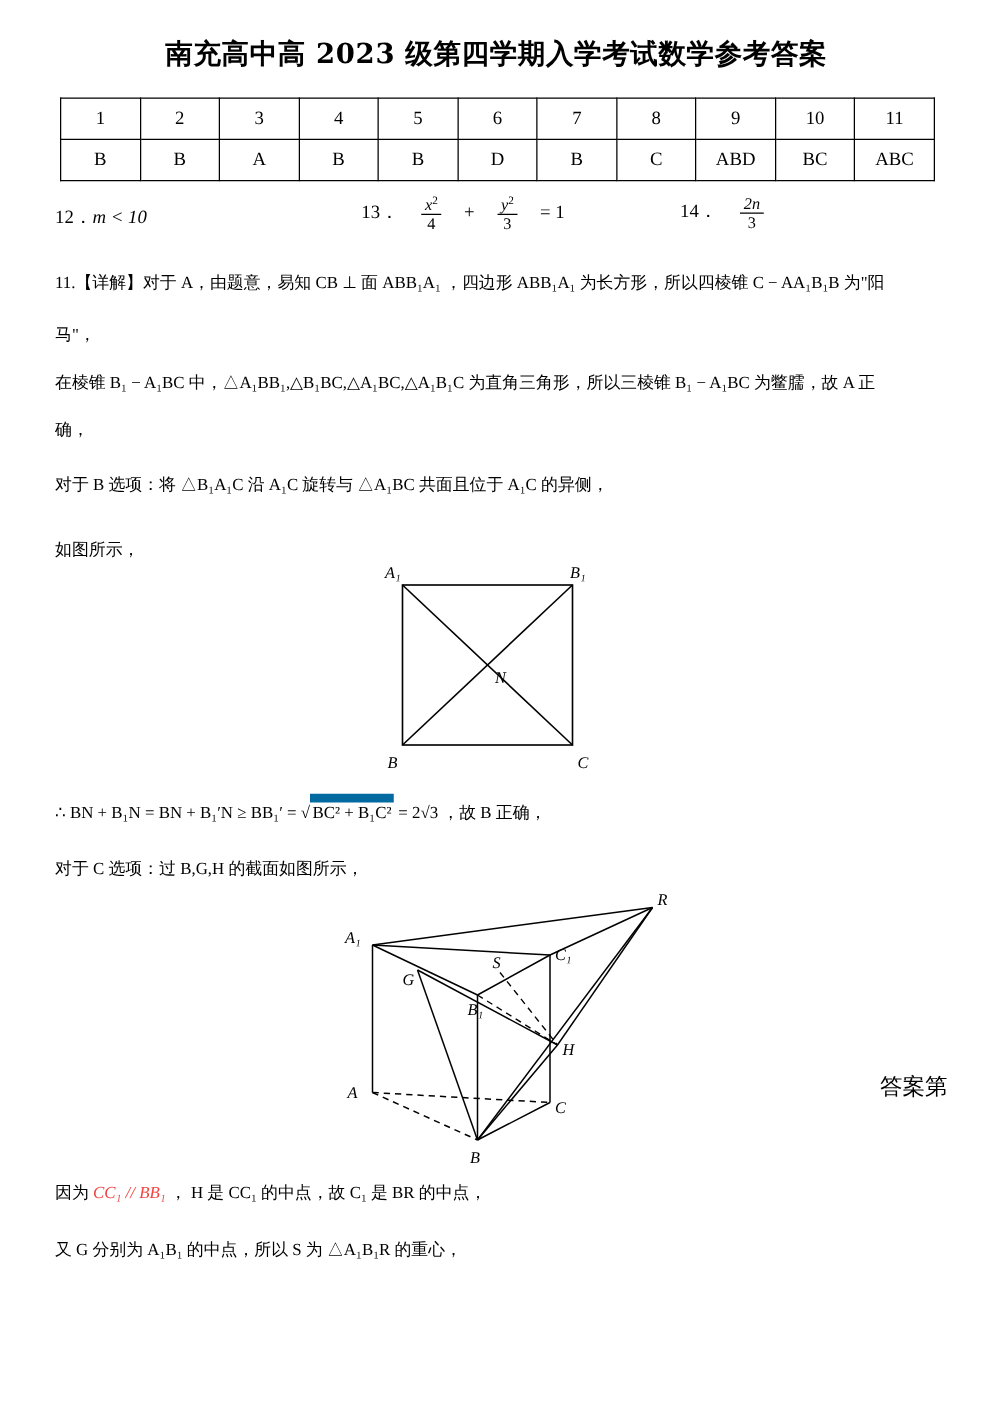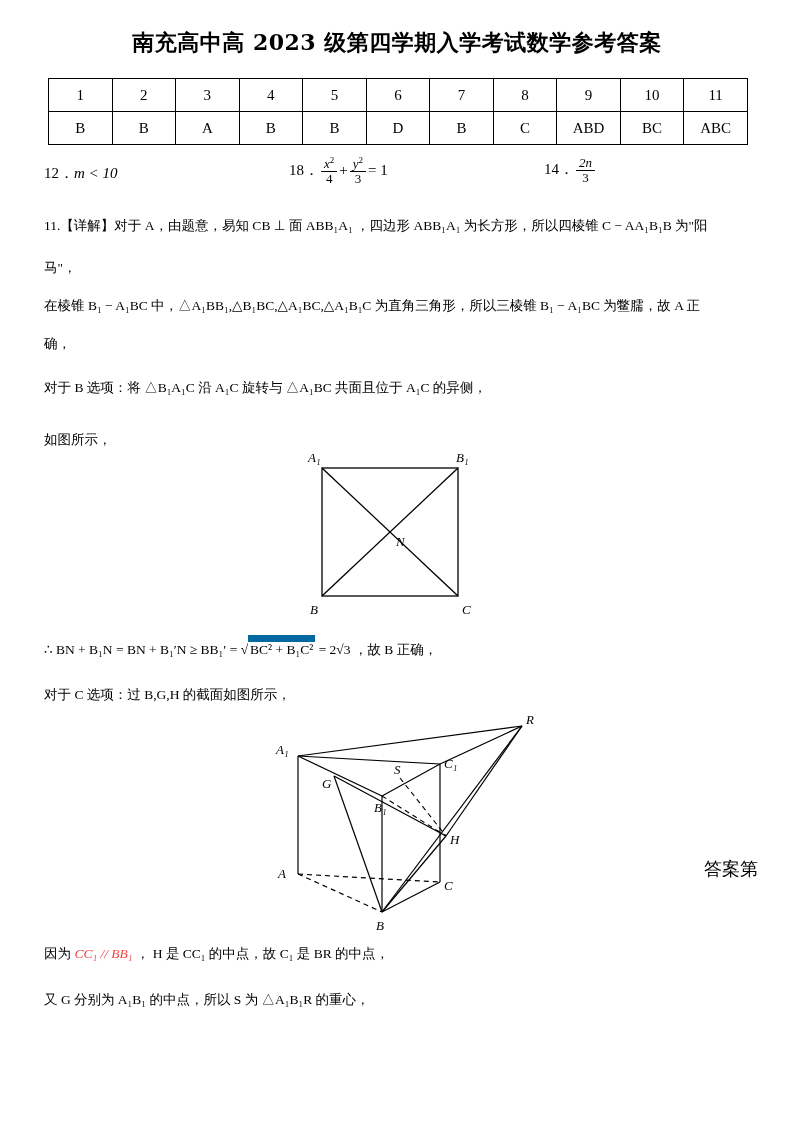--- a/index.html
+++ b/index.html
@@ -68,21 +68,21 @@
   .fi-2 { left: 245px; top: 4px; }
   .fi-3 { left: 500px; top: 4px; }
   .ital { font-style: italic; }
 
   .frac {
     display: inline-block;
     vertical-align: middle;
     text-align: center;
     font-size: 13px;
     line-height: 1.08;
-    margin: 0 2px;
+    margin: 0 18px;
   }
   .frac .n { display: block; padding: 0 3px; border-bottom: 1px solid #000; }
   .frac .d { display: block; padding: 0 3px; }
   .sup { font-size: 9px; vertical-align: super; }
 
   
   .para {
     position: absolute;
     left: 44px;
     width: 712px;
@@ -182,21 +182,21 @@
     </tr>
   </tbody>
     </table>
 
   <div class="fill-row">
     <div class="fill-item fi-1">
       <span>12．</span><span class="ital">m &lt; 10</span>
     </div>
 
     <div class="fill-item fi-2">
-      <span>18．</span><span class="frac"><span class="n"><span class="ital">x</span><span class="sup">2</span></span><span class="d">4</span></span><span>+</span><span class="frac"><span class="n"><span class="ital">y</span><span class="sup">2</span></span><span class="d">3</span></span><span>= 1</span>
+      <span>13．</span><span class="frac"><span class="n"><span class="ital">x</span><span class="sup">2</span></span><span class="d">4</span></span><span>+</span><span class="frac"><span class="n"><span class="ital">y</span><span class="sup">2</span></span><span class="d">3</span></span><span>= 1</span>
     </div>
 
     <div class="fill-item fi-3">
       <span>14．</span><span class="frac"><span class="n ital">2n</span><span class="d">3</span></span>
     </div>
   </div>
 
   <div class="para p1">11.【详解】对于 A，由题意，易知 CB ⊥ 面 ABB₁A₁ ，四边形 ABB₁A₁ 为长方形，所以四棱锥 C − AA₁B₁B 为"阳</div>
   <div class="para p2">马"，</div>
   <div class="para p3 sm">在棱锥 B₁ − A₁BC 中，△A₁BB₁,△B₁BC,△A₁BC,△A₁B₁C 为直角三角形，所以三棱锥 B₁ − A₁BC 为鳖臑，故 A 正</div>

